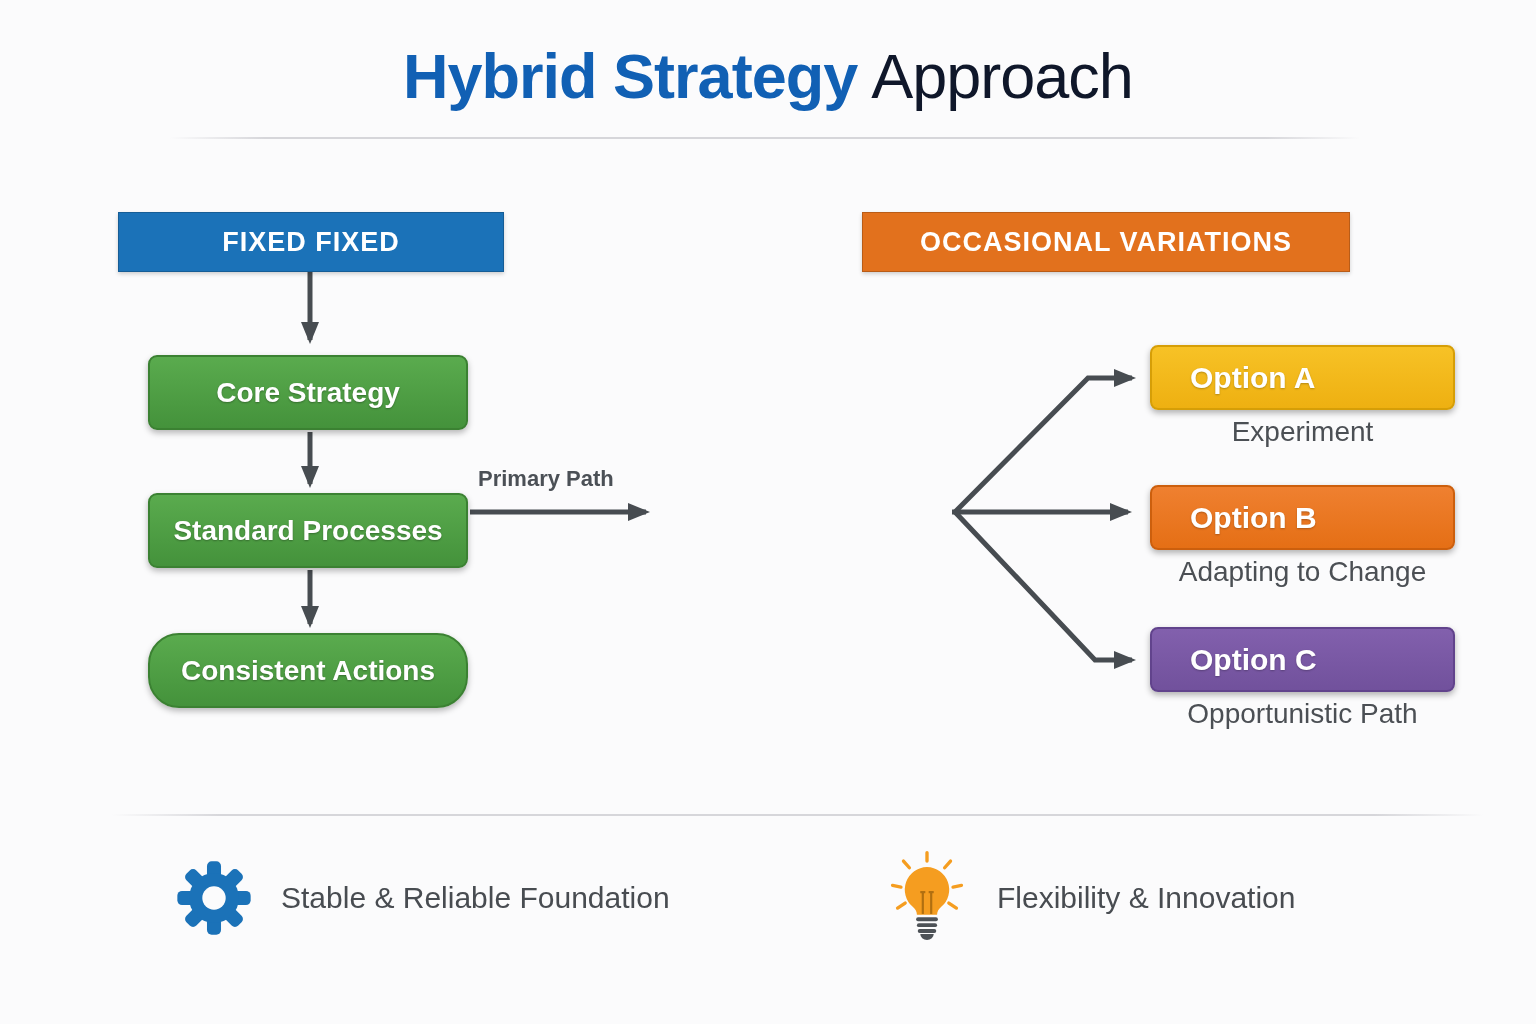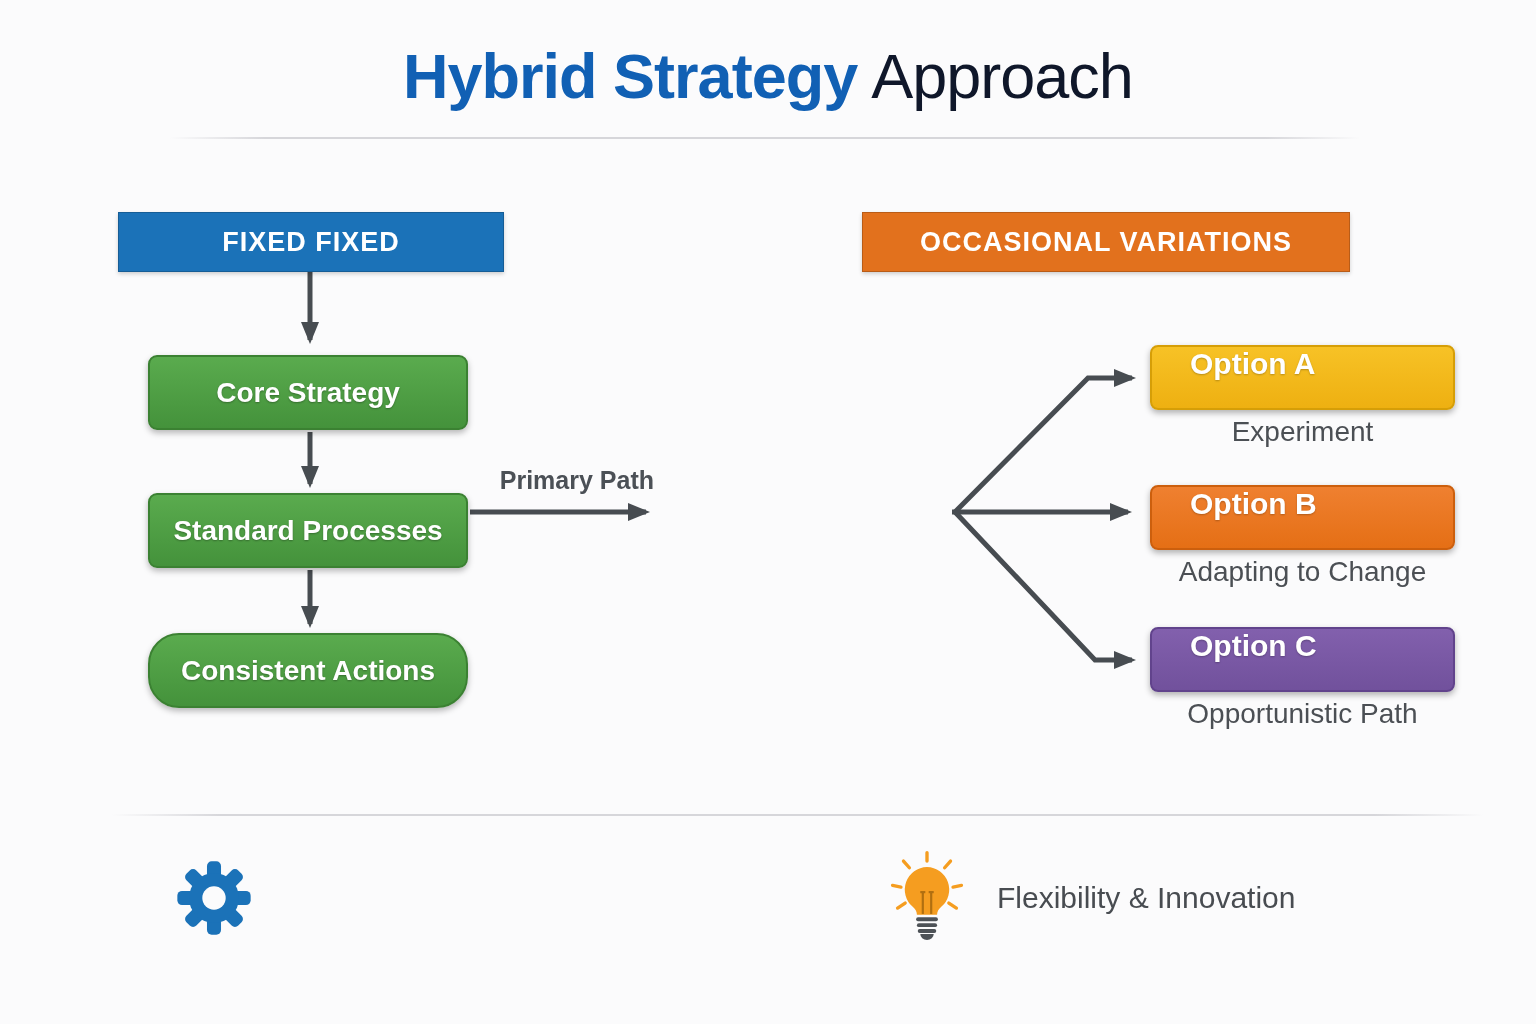--- a/index.html
+++ b/index.html
@@ -29,35 +29,35 @@
 
   
   .step{position:absolute; left:148px; width:320px; height:75px; border-radius:9px;
         border:2px solid #3b8132; box-sizing:border-box;
         display:flex; align-items:center; justify-content:center;
         color:#ffffff; font-weight:bold; font-size:28px;
         text-shadow:0 1px 2px rgba(0,0,0,0.3); box-shadow:0 3px 6px rgba(0,0,0,0.28);}
   .step.s1{top:355px;} .step.s2{top:493px;} .step.s3{top:633px;border-radius:31px;}
 
   
-  .path-label{position:absolute; left:478px; top:466px; width:176px; text-align:right;
-              font-weight:bold; font-size:25px; color:#4b5056;}
+  .path-label{position:absolute; left:478px; top:466px; width:176px; text-align:left;
+              font-weight:bold; font-size:22px; color:#4b5056;}
 
   
   .execution{position:absolute; left:665px; top:435px; width:285px; height:128px; box-sizing:border-box;
              background:linear-gradient(180deg,#f7f7f9,#e9e9ed); border:2px solid #8f9296; border-radius:10px;
              box-shadow:0 3px 8px rgba(0,0,0,0.18);
              display:flex; flex-direction:column; align-items:center; justify-content:center;
              color:#4a4e54; font-weight:bold; font-size:40px; line-height:46px;}
 
   
   .option-group{position:absolute; left:1150px; width:305px;}
   .option-box{position:absolute; left:0; top:0; width:305px; height:65px; box-sizing:border-box;
               border-radius:8px; border:2px solid transparent;
-              display:flex; 
+              display:flex; align-items:center;
               color:#ffffff; font-weight:bold; font-size:30px; padding-left:38px;
               text-shadow:0 1px 2px rgba(0,0,0,0.25); box-shadow:0 3px 6px rgba(0,0,0,0.3);}
   .og-a{top:345px; height:65px;} .og-b{top:485px;} .og-c{top:627px;}
   .option-caption{position:absolute; left:0; top:71px; width:305px; text-align:center;
                   font-size:28px; color:#4b4f54; white-space:nowrap;}
 
   
   .legend-item{position:absolute; display:flex; align-items:center;}
   .legend-1{left:175px; top:854px;}
   .legend-2{left:885px; top:848px;}
@@ -143,20 +143,21 @@
             </g>
           <g transform="rotate(135 50 50)">
               <rect x="41" y="3" width="18" height="22" rx="6"></rect>
               <rect x="41" y="75" width="18" height="22" rx="6"></rect>
             </g>
         </g>
         <circle cx="50" cy="50" r="32"></circle>
       </g>
       <circle cx="50" cy="50" r="15" fill="#fbfbfc"></circle>
     </svg>
+    <span class="legend-label">Stable &amp; Reliable Foundation</span>
   </div>
 
   <div class="legend-item legend-2">
     <svg class="legend-icon" width="84" height="100" viewBox="0 0 100 114">
       <g stroke="#f59d20" stroke-width="4" stroke-linecap="round">
         <line x1="50" y1="3" x2="50" y2="13"></line>
         <line x1="22" y1="13" x2="29" y2="21"></line>
         <line x1="78" y1="13" x2="71" y2="21"></line>
         <line x1="9" y1="42" x2="19" y2="44"></line>
         <line x1="91" y1="42" x2="81" y2="44"></line>

